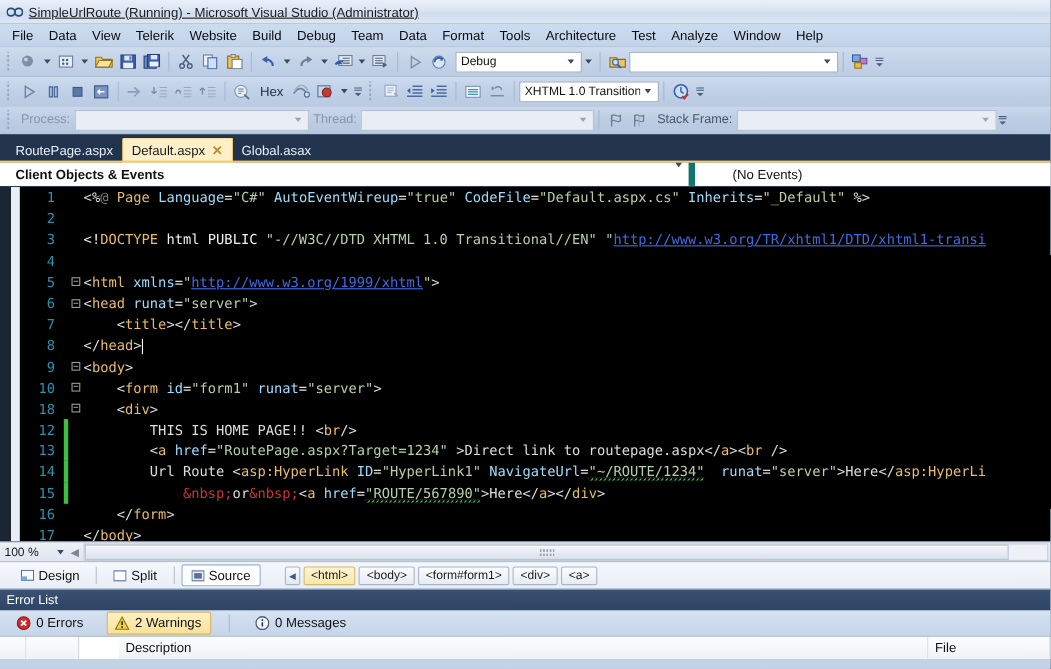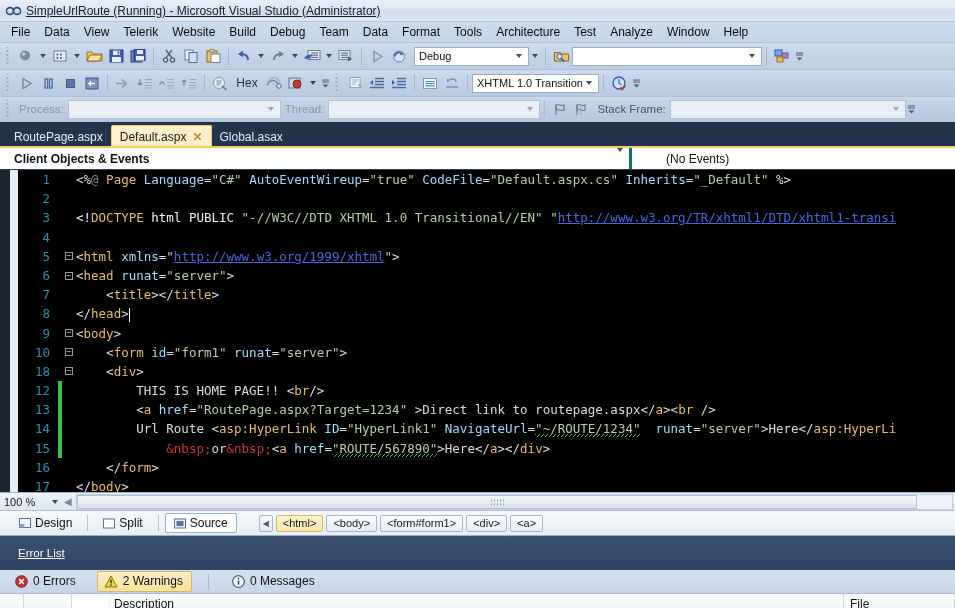--- a/index.html
+++ b/index.html
@@ -135,21 +135,21 @@
   
   .navbar {
     height: 22px;
     display: flex; align-items: stretch;
     background: #f3f3f3;
     border-bottom: 1px solid #2b3c57;
   }
   .navbar .ncombo {
     display: flex; align-items: center;
     background: #ffffff;
-    border-right: 3px solid #0f766e;
+    border-right: 6px solid #0f766e;
     padding-left: 14px;
     font-size: 12px; font-weight: bold; color: #111;
     position: relative;
   }
   .navbar .ncombo.left { width: 632px; }
   .navbar .ncombo.right { flex: 1; font-weight: normal; padding-left: 34px; border-right: none;}
   .navbar .ncombo .dd {
     position: absolute; right: 6px; top: 50%; transform: translateY(-50%);
   }
 
@@ -288,24 +288,24 @@
   .tagchip.sel {
     background: linear-gradient(to bottom,#fdf3d0,#f8e7ae);
     border-color: #d9b863;
   }
 
   
   .errorpanel {
     background: linear-gradient(to bottom,#cfdcee,#c2d1e7);
   }
   .errhdr {
-    height: 34px; display: flex; align-items: center;
-    padding-left: 18px;
+    height: 19px; display: flex; align-items: center;
+    padding-left: 6px;
     background: linear-gradient(to bottom,#3b5172 0%, #2e4465 100%);
-    color: #ffffff; font-size: 11.5px; text-decoration: underline;
+    color: #ffffff; font-size: 11.5px;
   }
   .errtoolbar {
     height: 24px; display: flex; align-items: center;
     padding-left: 8px;
     background: linear-gradient(to bottom,#d6e2f1,#c6d5ea);
     border-bottom: 1px solid #a9b9ce;
     gap: 12px;
   }
   .errbtn {
     display: inline-flex; align-items: center; gap: 5px;

